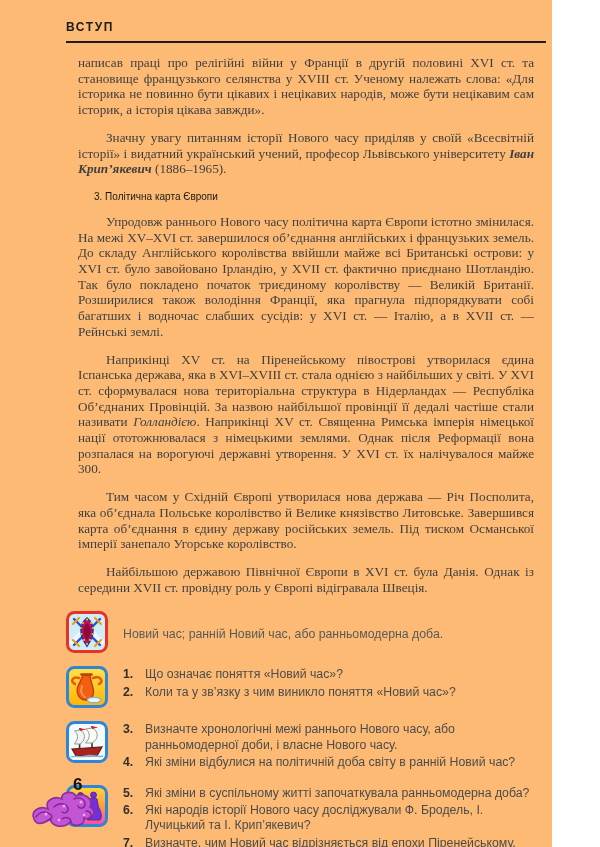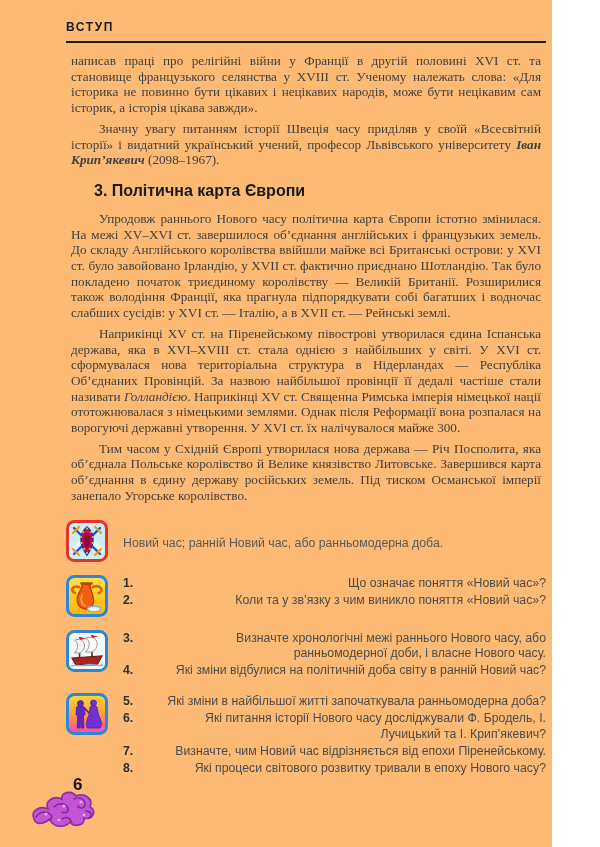--- a/index.html
+++ b/index.html
@@ -2,62 +2,63 @@
 <html><head>
 <meta charset="utf-8">
 <style>
   html,body{margin:0;padding:0;background:#ffffff;}
   .page{position:relative;width:552px;height:847px;background:#fdba74;overflow:hidden;
         font-family:"Liberation Serif",serif;}
   .content{position:absolute;left:66px;top:20px;width:480px;}
   .running-head{font-family:"Liberation Sans",sans-serif;font-weight:bold;font-size:12px;
         letter-spacing:1.6px;color:#1c1c1c;padding-bottom:7px;border-bottom:2px solid #1c1c1c;
         margin-bottom:10px;}
-  p.body{margin:5px;font-size:13.2px;line-height:15.7px;color:#3f3f3f;text-align:justify;}
+  p.body{margin:12px;font-size:13.2px;line-height:15.7px;color:#3f3f3f;text-align:justify;}
   p.indent{text-indent:28px;}
-  .section-heading{font-family:"Liberation Sans",sans-serif;font-size:16px;font-weight:bold;
+  .section-heading{font-family:"Liberation Sans",sans-serif;font-size:10px;font-weight:normal;
         color:#1a1a1a;margin:14px 0 11px 28px;}
   .bolditalic{font-weight:bold;font-style:italic;}
   .italic{font-style:italic;}
   .def-row{display:flex;align-items:center;margin-top:16px;}
   .q-group{display:flex;align-items:flex-start;margin-top:13px;}
   .icon-box{flex:0 0 42px;margin-right:15px;}
   .def-text{font-family:"Liberation Sans",sans-serif;font-size:12.3px;color:#5a5a5a;
         padding-top:5px;line-height:15px;}
   .q-list{flex:1;padding-top:1px;}
   .q-item{display:flex;font-family:"Liberation Sans",sans-serif;font-size:12.3px;
         line-height:15.2px;color:#4c4c4c;margin-bottom:2px;}
   .q-num{font-weight:bold;color:#2f2f2f;flex:0 0 22px;}
-  .q-text{flex:1;text-align:right;}
+  .q-text{flex:1;}
   .page-num{position:absolute;left:73px;top:775px;font-family:"Liberation Sans",sans-serif;
         font-weight:bold;font-size:17px;color:#111111;}
   .dragon{position:absolute;left:26px;top:787px;}
 </style>
 </head>
 <body>
 
 <div class="page">
   <div class="content">
 
     <div class="running-head">
       <span>ВСТУП</span>
     </div>
 
     <p class="body">написав праці про релігійні війни у Франції в другій половині XVI ст. та становище французького селянства у XVIII ст. Ученому належать слова: «Для історика не повинно бути цікавих і нецікавих народів, може бути нецікавим сам історик, а історія цікава завжди».</p>
 
-    <p class="body indent"><span>Значну увагу питанням історії Швеція часу приділяв у своїй «Всесвітній історії» і видатний український учений, професор Львівського університету </span><span class="bolditalic">Іван Крип’якевич</span><span> (2098–1967).</span></p>
+    <p class="body indent"><span>Значну увагу питанням історії Нового часу приділяв у своїй «Всесвітній історії» і видатний український учений, професор Львівського університету </span><span class="bolditalic">Іван Крип’якевич</span><span> (1886–1965).</span></p>
 
     <h3 class="section-heading">3. Політична карта Європи</h3>
 
     <p class="body indent">Упродовж раннього Нового часу політична карта Європи істотно змінилася. На межі XV–XVI ст. завершилося об’єднання англійських і французьких земель. До складу Англійського королівства ввійшли майже всі Британські острови: у XVI ст. було завойовано Ірландію, у XVII ст. фактично приєднано Шотландію. Так було покладено початок триєдиному королівству — Великій Британії. Розширилися також володіння Франції, яка прагнула підпорядкувати собі багатших і водночас слабших сусідів: у XVI ст. — Італію, а в XVII ст. — Рейнські землі.</p>
 
     <p class="body indent"><span>Наприкінці XV ст. на Піренейському півострові утворилася єдина Іспанська держава, яка в XVI–XVIII ст. стала однією з найбільших у світі. У XVI ст. сформувалася нова територіальна структура в Нідерландах — Республіка Об’єднаних Провінцій. За назвою найбільшої провінції її дедалі частіше стали називати </span><span class="italic">Голландією</span><span>. Наприкінці XV ст. Священна Римська імперія німецької нації ототожнювалася з німецькими землями. Однак після Реформації вона розпалася на ворогуючі державні утворення. У XVI ст. їх налічувалося майже 300.</span></p>
 
     <p class="body indent">Тим часом у Східній Європі утворилася нова держава — Річ Посполита, яка об’єднала Польське королівство й Велике князівство Литовське. Завершився карта об’єднання в єдину державу російських земель. Під тиском Османської імперії занепало Угорське королівство.</p>
 
+    <p class="body indent">Найбільшою державою Північної Європи в XVI ст. була Данія. Однак із середини XVII ст. провідну роль у Європі відігравала Швеція.</p>
 
     <div class="def-row">
       <svg class="icon-box" width="42" height="42" viewBox="0 0 42 42">
         <rect x="1.5" y="1.5" width="39" height="39" rx="7" fill="#cfecf8" stroke="#e63329" stroke-width="3"></rect>
         <path d="M5 33 L20 18" stroke="#e9f8fe" stroke-width="6" fill="none"></path>
         <path d="M37 33 L22 18" stroke="#e9f8fe" stroke-width="6" fill="none"></path>
         <g stroke="#2b4fd8" stroke-width="2.4" stroke-linecap="round">
           <path d="M8 34 L34 8"></path>
           <path d="M8 8 L34 34"></path>
         </g>
@@ -153,25 +154,25 @@
           <path d="M18.5 15 L23 20" stroke="#47209a" stroke-width="1.6" fill="none"></path>
         </g>
         <g fill="#7430d8" stroke="#4d1f9e" stroke-width="0.8">
           <circle cx="27.5" cy="10" r="3"></circle>
           <path d="M24 14 C26.5 12.6 29 12.6 31 14 L32.5 22 C36 28 36 33 34 35 L21.5 35 C19.5 32 20.5 27 23 22 Z"></path>
         </g>
       </svg>
       <div class="q-list">
         <div class="q-item">
           <span class="q-num">5.</span>
-          <span class="q-text">Які зміни в найбільшої житті започаткувала ранньомодерна доба?</span>
+          <span class="q-text">Які зміни в суспільному житті започаткувала ранньомодерна доба?</span>
         </div>
         <div class="q-item">
           <span class="q-num">6.</span>
-          <span class="q-text">Які питання історії Нового часу досліджували Ф. Бродель, І. Лучицький та І. Крип’якевич?</span>
+          <span class="q-text">Які народів історії Нового часу досліджували Ф. Бродель, І. Лучицький та І. Крип’якевич?</span>
         </div>
         <div class="q-item">
           <span class="q-num">7.</span>
           <span class="q-text">Визначте, чим Новий час відрізняється від епохи Піренейському.</span>
         </div>
         <div class="q-item">
           <span class="q-num">8.</span>
           <span class="q-text">Які процеси світового розвитку тривали в епоху Нового часу?</span>
         </div>
       </div>

